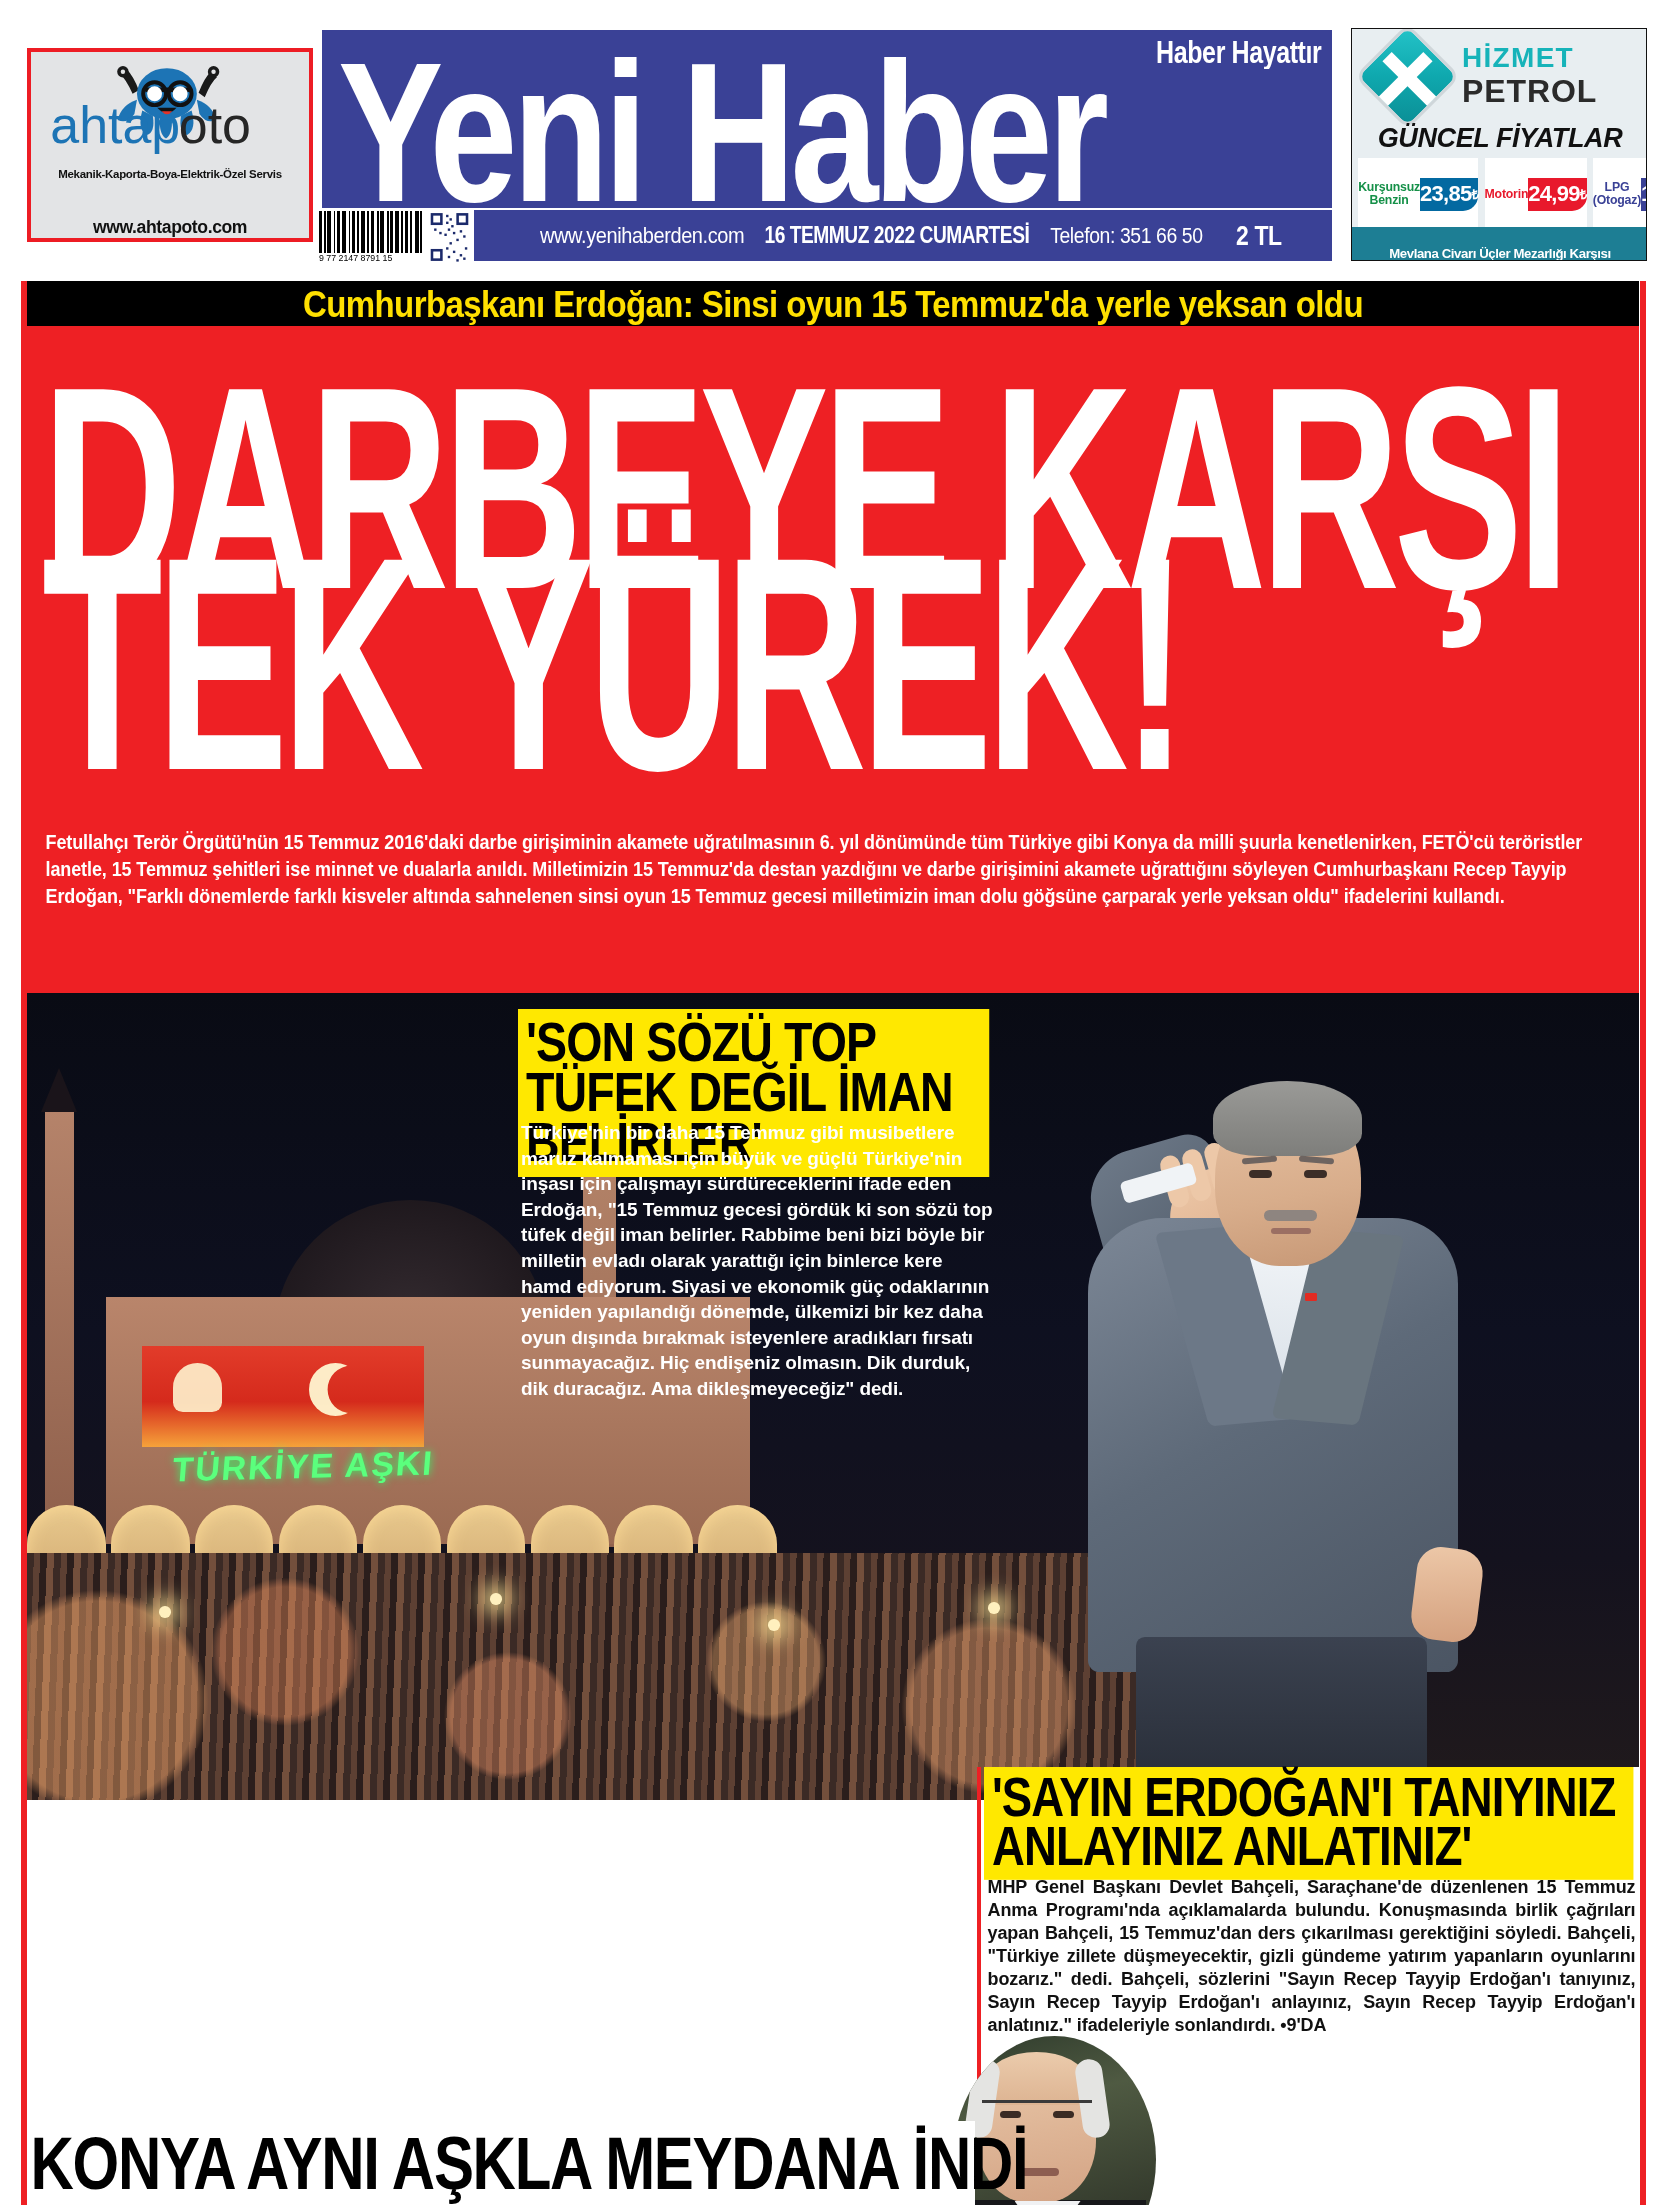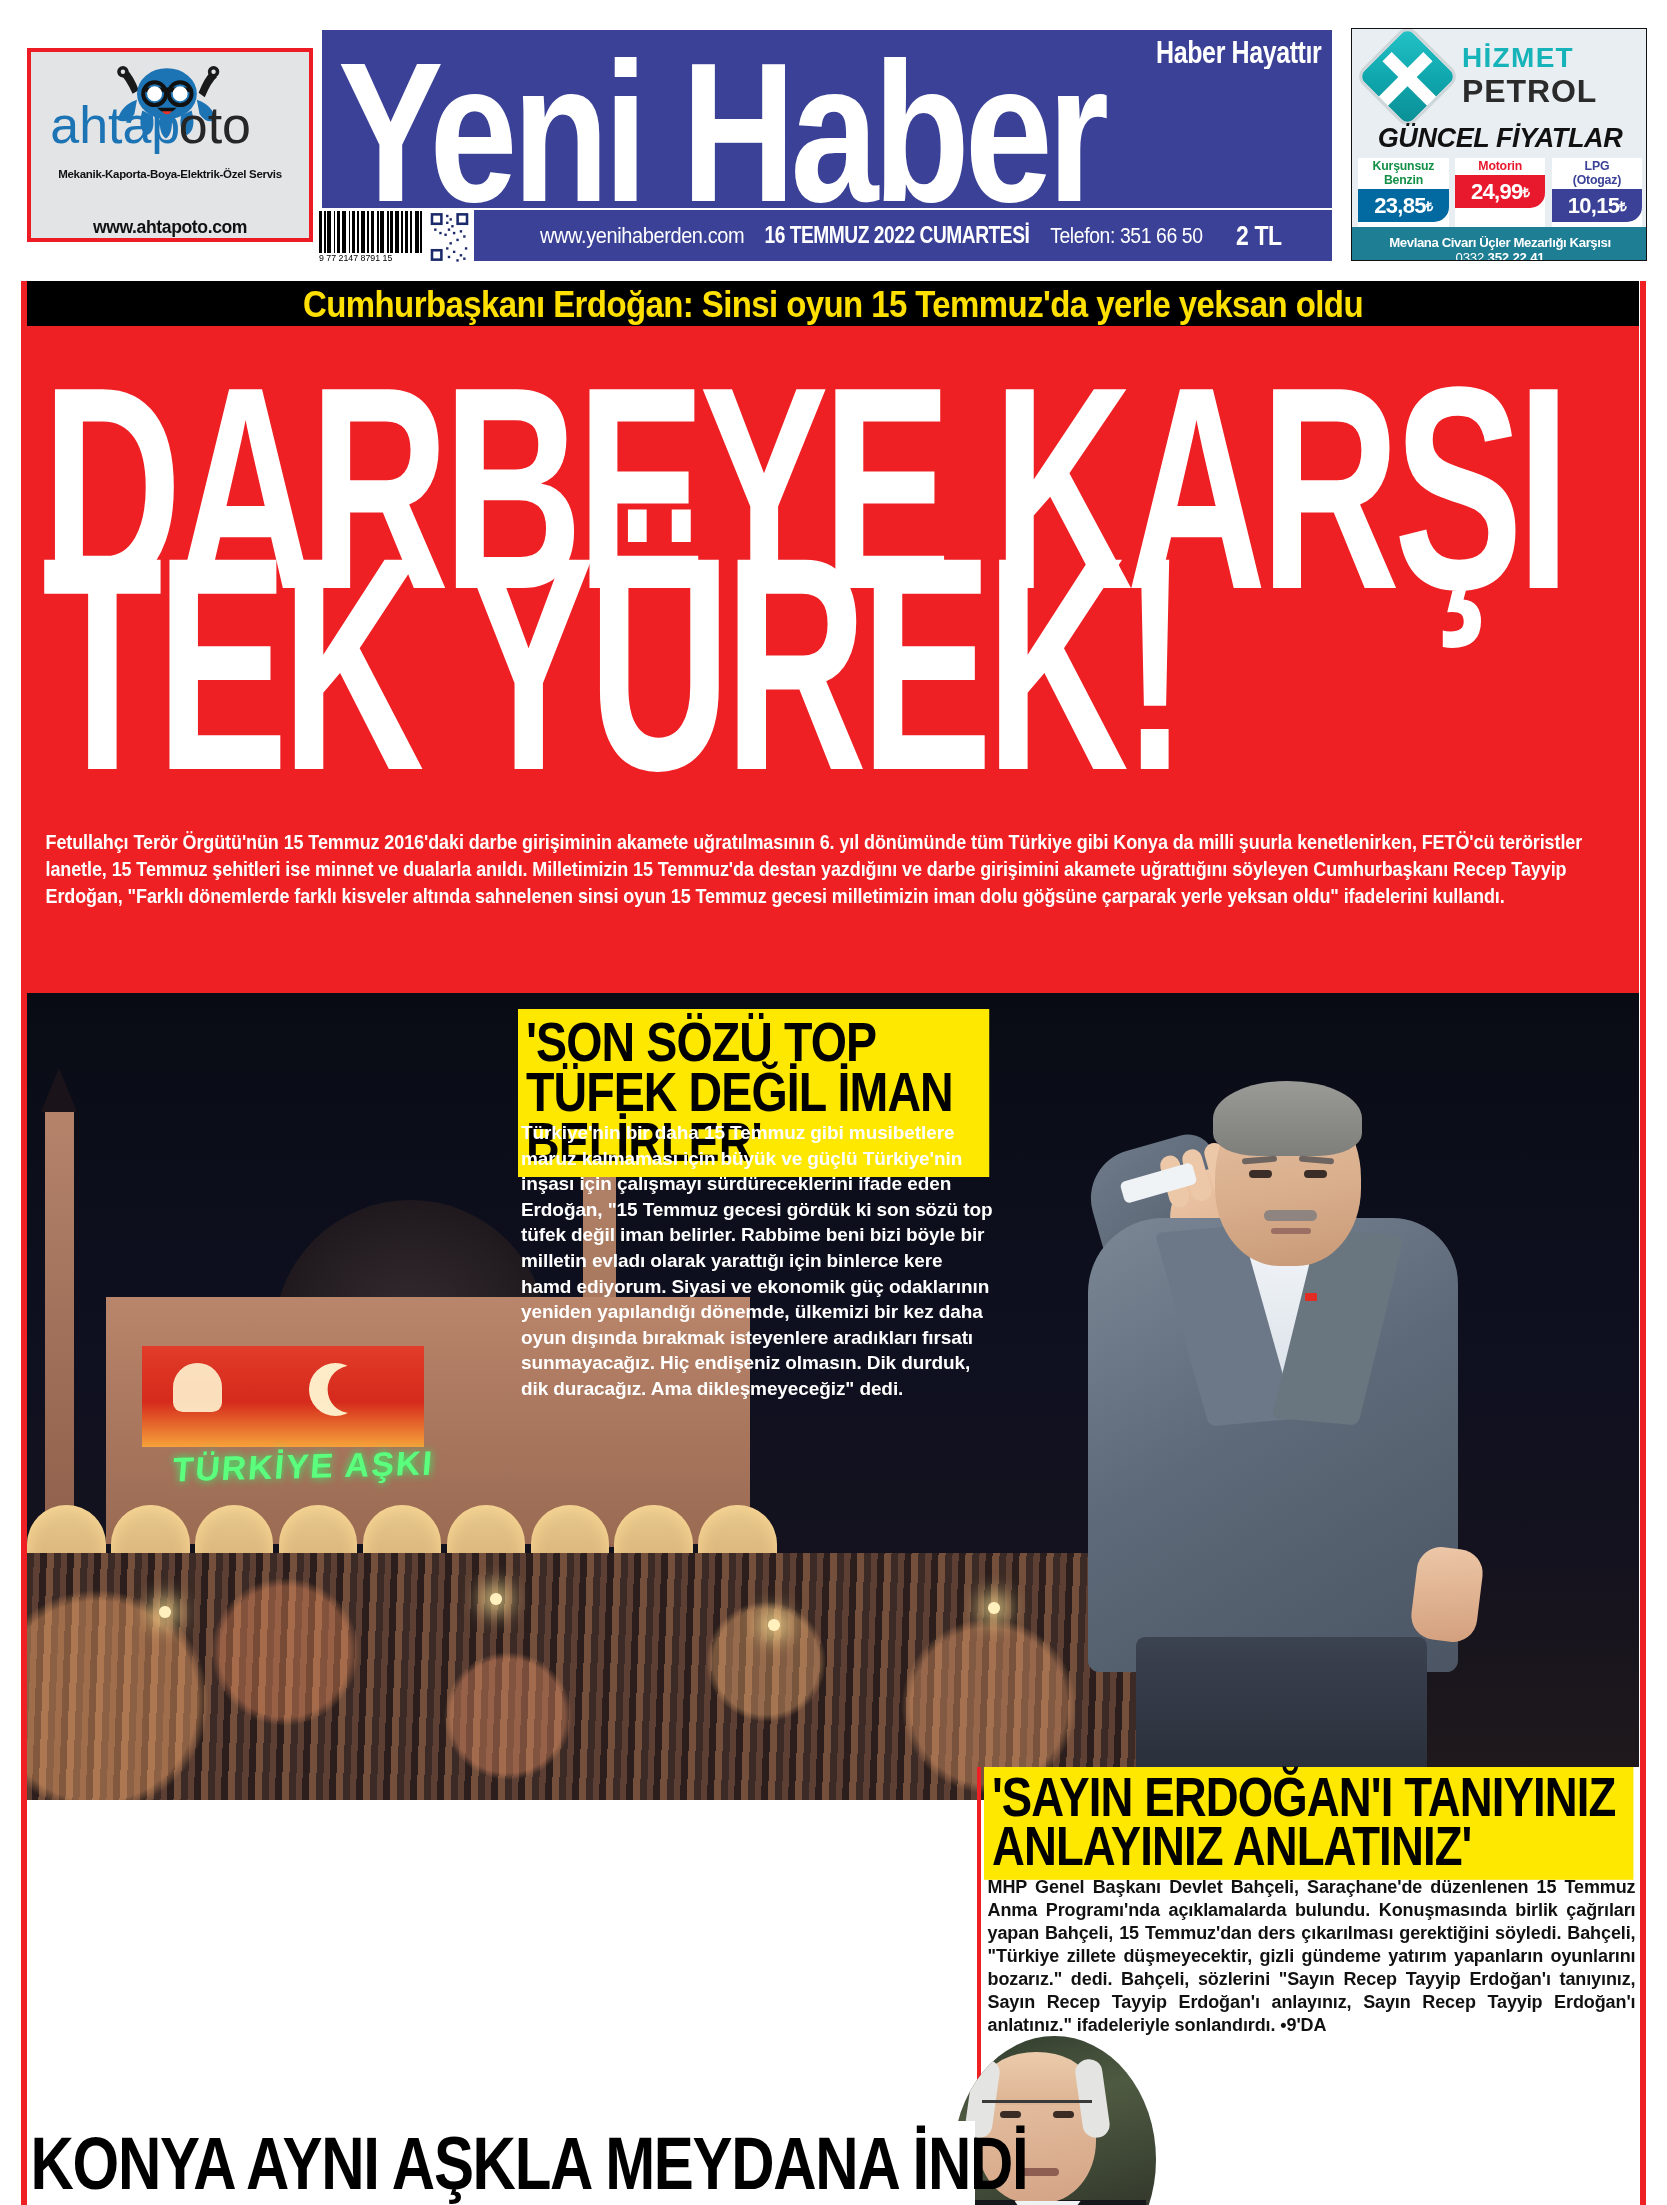--- a/index.html
+++ b/index.html
@@ -76,30 +76,30 @@
   }
   .pa-cross-v { position:absolute; left:50%; top:6.2px; width:13.2px; height:63px; background:#fff; transform:translateX(-50%); }
   .pa-cross-h { position:absolute; top:50%; left:6.2px; height:13.2px; width:63px; background:#fff; transform:translateY(-50%); }
   .pa-hizmet { position:absolute; left:110px; top:7px; font-size:28px; font-weight:bold; color:#16B3B9; letter-spacing:1.3px; }
   .pa-petrol { position:absolute; left:110px; top:38px; font-size:32px; font-weight:bold; color:#2B2B2B; letter-spacing:0.9px; }
   .pa-guncel {
     position:absolute; left:0; top:94px; width:296px; text-align:center;
     font-size:27px; font-weight:bold; font-style:italic; color:#111; letter-spacing:-0.4px;
   }
   .pa-prices { position:absolute; left:6.2px; top:129px; width:284px; height:71px; display:flex; gap:6.2px; }
-  .pa-col { flex:1; background:#fff; display:flex; flex-direction:column; align-items:center; }
+  .pa-col { flex:1; background:#fff; display:flex; align-items:center; }
   .pa-lbl { font-size:12.3px; font-weight:bold; line-height:13.7px; text-align:center; padding-top:1.8px; letter-spacing:-0.2px; }
   .pa-lbl.g { color:#159048; } .pa-lbl.r { color:#E8192C;text-align:right; } .pa-lbl.b { color:#3A4196; }
   .pa-val { margin-top:1.8px; width:100%; height:33px; color:#fff; font-size:22px; font-weight:bold;
             display:flex; align-items:center; justify-content:center; letter-spacing:-0.7px;
             border-bottom-right-radius:15px; }
   .pa-val.g { background:#0369a1; } .pa-val.r { background:#E8192C; } .pa-val.b { background:#3A4196; }
   .pa-val sup { font-size:13.2px; }
   .pa-foot { position:absolute; left:0; bottom:0; width:296px; height:33px; background:#1D7E94; color:#fff; text-align:center; }
-  .pa-addr { font-size:13.2px; font-weight:bold; letter-spacing:-0.4px; padding-top:8px; }
+  .pa-addr { font-size:13.2px; font-weight:bold; letter-spacing:-0.4px; padding-top:19px; }
   .pa-tel  { font-size:13.2px; letter-spacing:-0.2px; }
   .pa-tel b { font-weight:bold; }
 
   
   .kicker {
     position:absolute; left:27px; top:281px; width:1612px; height:41px;
     background:#000; color:#FFE000;
     font-size:33px; font-weight:bold; letter-spacing:-0.6px;
     display:flex; align-items:center; justify-content:center;
     transform:scaleY(1.12); transform-origin:center top;

